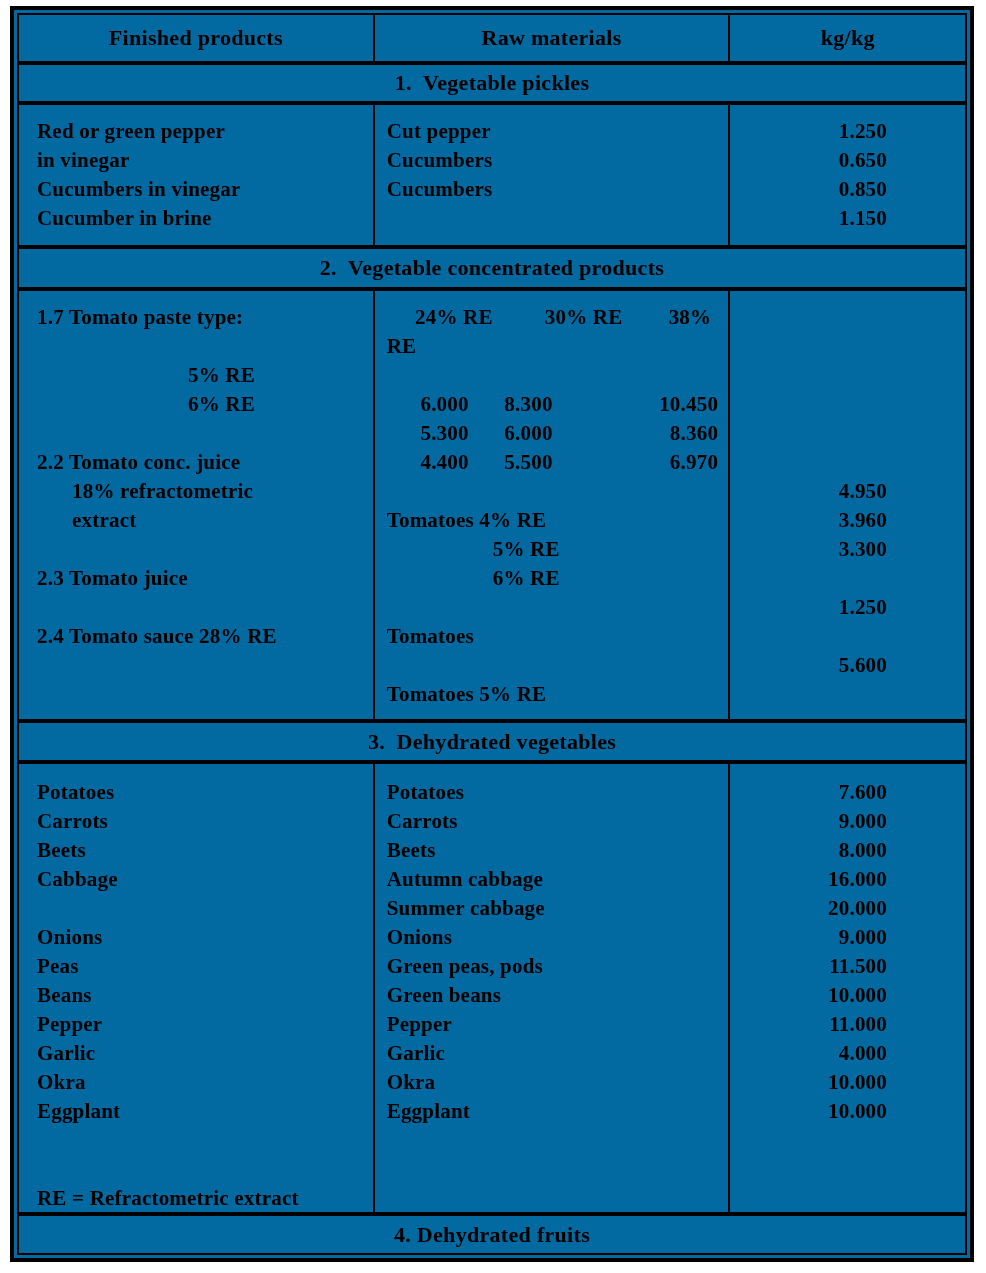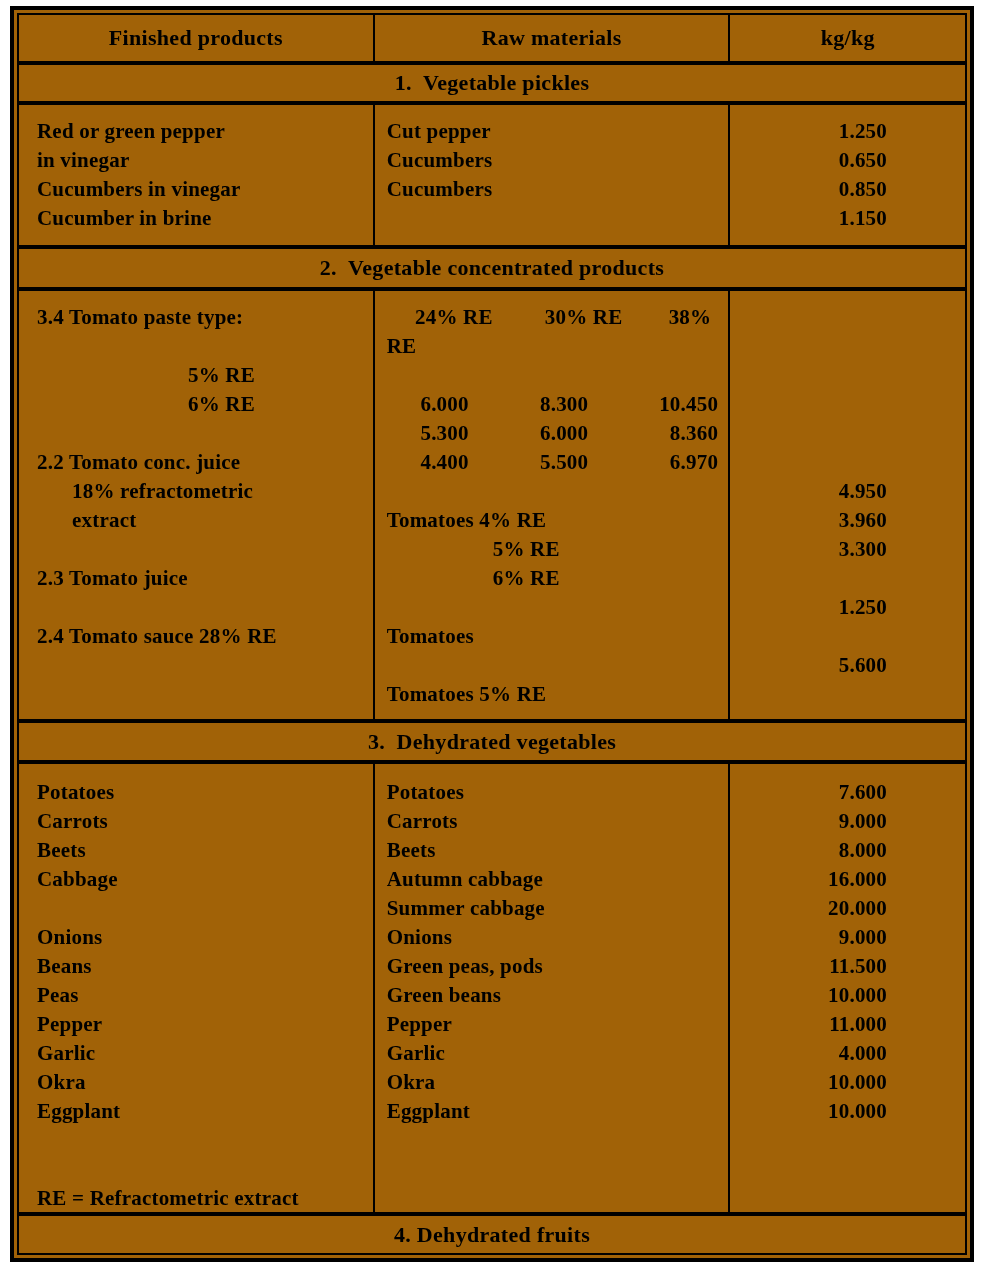--- a/index.html
+++ b/index.html
@@ -8,21 +8,21 @@
     width:986px; height:1273px;
     font-family:"Liberation Serif", serif;
     font-weight:700; color:#000;
     overflow:hidden;
   }
   .page { position:relative; width:986px; height:1273px; background:#fff; }
   .outer {
     position:absolute; left:10px; top:6px;
     width:964px; height:1256px;
     border:4px solid #000; padding:3px;
-    background:#a16207;
+    background:#0369a1;
   }
   .grid {
     width:100%; height:100%;
     border:2px solid #000;
     display:flex; flex-direction:column;
   }
   
   .hdr { display:flex; height:46px; flex:none; }
   .hdr > div {
     display:flex; align-items:center; justify-content:center;
@@ -54,21 +54,21 @@
   .cC .ln { text-align:right; padding-right:78px; }
   .ind1 { padding-left:53px !important; }
   .ind2 { padding-left:169px !important; }
   .indb { padding-left:118px !important; }
   .trio { display:flex; }
   .trio span { display:block; text-align:right; }
   .trio-h span:nth-child(1){ width:31%; }
   .trio-h span:nth-child(2){ width:38%; }
   .trio-h span:nth-child(3){ width:26%; }
   .trio-n span:nth-child(1){ width:24%; }
-  .trio-n span:nth-child(2){ width:35%; }
+  .trio-n span:nth-child(2){ width:35%;text-align:center; }
   .trio-n span:nth-child(3){ width:38%; }
 </style>
 </head>
 <body>
 
 <div class="page">
   <div class="outer">
     <div class="grid">
 
       <div class="hdr">
@@ -94,21 +94,21 @@
           <div class="ln">1.250</div>
           <div class="ln">0.650</div>
           <div class="ln">0.850</div>
           <div class="ln">1.150</div>
         </div>
       </div>
 
       <div class="stitle t2">2.  Vegetable concentrated products</div>
       <div class="tbody s2">
         <div class="col cA">
-          <div class="ln">3.4 Tomato paste type:</div>
+          <div class="ln">1.7 Tomato paste type:</div>
           <div class="ln"></div>
           <div class="ln ind2">5% RE</div>
           <div class="ln ind2">6% RE</div>
           <div class="ln"></div>
           <div class="ln">2.2 Tomato conc. juice</div>
           <div class="ln ind1">18% refractometric</div>
           <div class="ln ind1">extract</div>
           <div class="ln"></div>
           <div class="ln">2.3 Tomato juice</div>
           <div class="ln"></div>
@@ -167,22 +167,22 @@
 
       <div class="stitle t3">3.  Dehydrated vegetables</div>
       <div class="tbody s3">
         <div class="col cA">
           <div class="ln">Potatoes</div>
           <div class="ln">Carrots</div>
           <div class="ln">Beets</div>
           <div class="ln">Cabbage</div>
           <div class="ln"></div>
           <div class="ln">Onions</div>
+          <div class="ln">Peas</div>
           <div class="ln">Beans</div>
-          <div class="ln">Peas</div>
           <div class="ln">Pepper</div>
           <div class="ln">Garlic</div>
           <div class="ln">Okra</div>
           <div class="ln">Eggplant</div>
           <div class="ln"></div>
           <div class="ln"></div>
           <div class="ln">RE = Refractometric extract</div>
         </div>
         <div class="col cB">
           <div class="ln">Potatoes</div>

